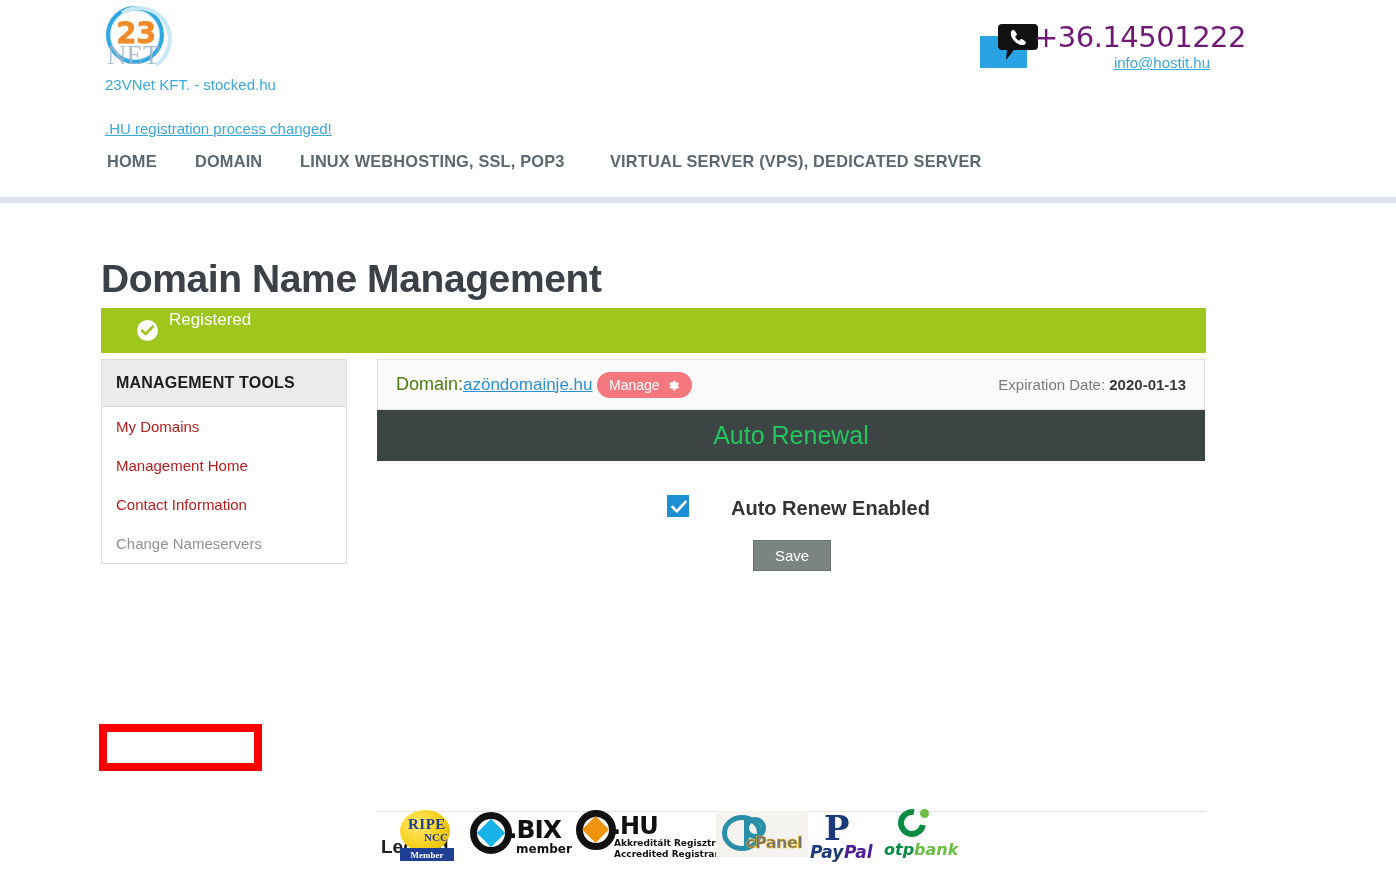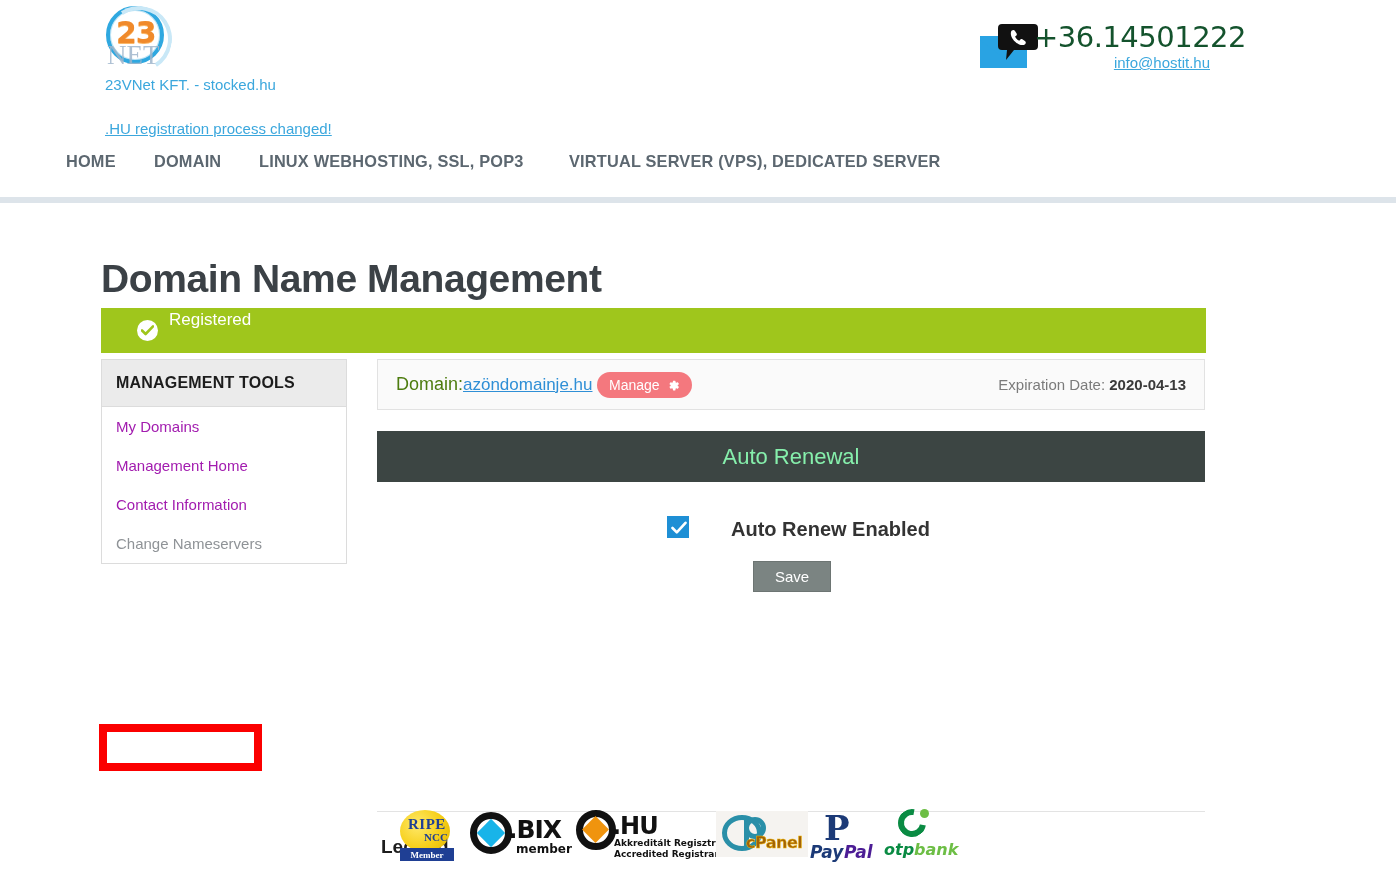--- a/index.html
+++ b/index.html
@@ -65,34 +65,34 @@
   .contact { position: absolute; right: 186px; top: 12px; width: 230px; height: 62px; }
   .env-icon {
     position: absolute; left: 0px; top: 22px; width: 47px; height: 34px;
   }
   .phone-bubble {
     position: absolute; left: 18px; top: 12px;
     width: 40px; height: 36px;
   }
   .phone-num {
     position: absolute; left: 54px; top: 8px;
-    font-size: 29px; color: #14532d; letter-spacing: -0.5px;
+    font-size: 29px; color: #701a75; letter-spacing: -0.5px;
     font-family: "DejaVu Sans", sans-serif;
     white-space: nowrap;
   }
   .mail-link {
     position: absolute; right: 0px; top: 42px;
     font-size: 15px; color: #3ba7dd;
   }
 
   
   .nav {
     position: absolute; left: 0; top: 152px; width: 1396px; height: 40px;
   }
-  .nav-inner { position: relative; margin-left: 66px; }
+  .nav-inner { position: relative; margin-left: 107px; }
   .nav a {
     display: inline-block;
     font-family: "Liberation Sans", sans-serif;
     font-weight: bold;
     font-size: 17px;
     letter-spacing: 0.2px;
     color: #5c6770;
     text-decoration: none;
     margin-right: 30px;
     transform: scaleX(0.96);
@@ -142,21 +142,21 @@
     height: 47px; background: #ebebeb;
     border-bottom: 1px solid #dcdcdc;
     display: flex; align-items: center;
     padding-left: 14px;
     font-weight: bold; font-size: 16px; color: #1c1c1c;
     letter-spacing: 0.2px;
   }
   .side-item {
     height: 39px; display: flex; align-items: center;
     padding-left: 14px;
-    font-size: 15px; color: #a21caf;
+    font-size: 15px; color: #b91c1c;
     text-decoration: none; cursor: pointer;
   }
   .side-item.highlighted { color: #8f9397; }
 
   .redbox {
     position: absolute; left: 99px; top: 521px;
     width: 163px; height: 47px;
     border: 8px solid #fb0000;
     background: transparent;
     z-index: 20;
@@ -191,25 +191,24 @@
   }
   .manage-pill .gear { margin-left: 7px; display:flex; }
   .exp {
     position: absolute; right: 18px; top: 16px;
     font-size: 15px; color: #7b7b7b;
     white-space: nowrap;
   }
   .exp b { color: #3a3a3a; }
 
   .auto-head {
-    margin-top: 21px;
     height: 51px; background: #3c4543;
-    color: #86efac;
+    color: #22c55e;
     display: flex; align-items: center; justify-content: center;
-    font-size: 22px;
+    font-size: 25px;
   }
 
   .renew-row {
     margin-top: 34px;
     position: relative; height: 26px;
   }
   .chk {
     position: absolute; left: 290px; top: 0px;
     width: 22px; height: 22px;
     background: #1e8fd5;
@@ -332,21 +331,21 @@
     position:absolute; left:28px; top:6px; width:22px; height:22px;
     border-radius:50%; border:5px solid #2a8fa8;
   }
   .cpanel-stem {
     position:absolute; left:28px; top:6px; width:5px; height:32px;
     background:#2a8fa8;
   }
   .cpanel-txt {
     position:absolute; left:30px; top:22px;
     font-family:"DejaVu Sans", sans-serif; font-weight:bold;
-    font-size:16px; color:#a16207;
+    font-size:16px; color:#737373;
     -webkit-text-stroke: 0.5px #f2b705;
     letter-spacing:-.5px;
   }
 
   .paypal { left: 412px; width: 70px; height: 58px; }
   .pp-mark {
     position:absolute; left:14px; top:0px;
     font-family:"DejaVu Serif", serif; font-weight:bold;
     font-size:34px; color:#1c3a77;
   }
@@ -455,21 +454,21 @@
           <span>Manage</span>
           <span class="gear">
             <svg width="13" height="13" viewBox="0 0 16 16">
               <path fill="#ffffff" d="M8 5.2a2.8 2.8 0 1 0 0 5.6 2.8 2.8 0 0 0 0-5.6zm0 4.1a1.3 1.3 0 1 1 0-2.6 1.3 1.3 0 0 1 0 2.6z"></path>
               <path fill="#ffffff" d="M14.3 9.3l-1.1-.6a5.3 5.3 0 0 0 0-1.4l1.1-.6a.6.6 0 0 0 .25-.8l-1-1.7a.6.6 0 0 0-.8-.23l-1.1.6a5.4 5.4 0 0 0-1.2-.7V2.6a.6.6 0 0 0-.6-.6h-2a.6.6 0 0 0-.6.6v1.27a5.4 5.4 0 0 0-1.2.7l-1.1-.6a.6.6 0 0 0-.8.23l-1 1.7a.6.6 0 0 0 .25.8l1.1.6a5.3 5.3 0 0 0 0 1.4l-1.1.6a.6.6 0 0 0-.25.8l1 1.7a.6.6 0 0 0 .8.23l1.1-.6a5.4 5.4 0 0 0 1.2.7v1.27a.6.6 0 0 0 .6.6h2a.6.6 0 0 0 .6-.6v-1.27a5.4 5.4 0 0 0 1.2-.7l1.1.6a.6.6 0 0 0 .8-.23l1-1.7a.6.6 0 0 0-.25-.8z"></path>
             </svg>
           </span>
         </div>
         <div class="exp">
           <span>Expiration Date:</span>
-          <b>2020-04-13</b>
+          <b>2020-01-13</b>
         </div>
       </div>
 
       <div class="auto-head">Auto Renewal</div>
 
       <div class="renew-row">
         <span class="chk">
           <svg width="16" height="14" viewBox="0 0 16 14">
             <path d="M1.5 7 L5.8 11.4 L14.5 1.8" stroke="#ffffff" stroke-width="2.6" fill="none" stroke-linecap="round" stroke-linejoin="round"></path>
           </svg>

